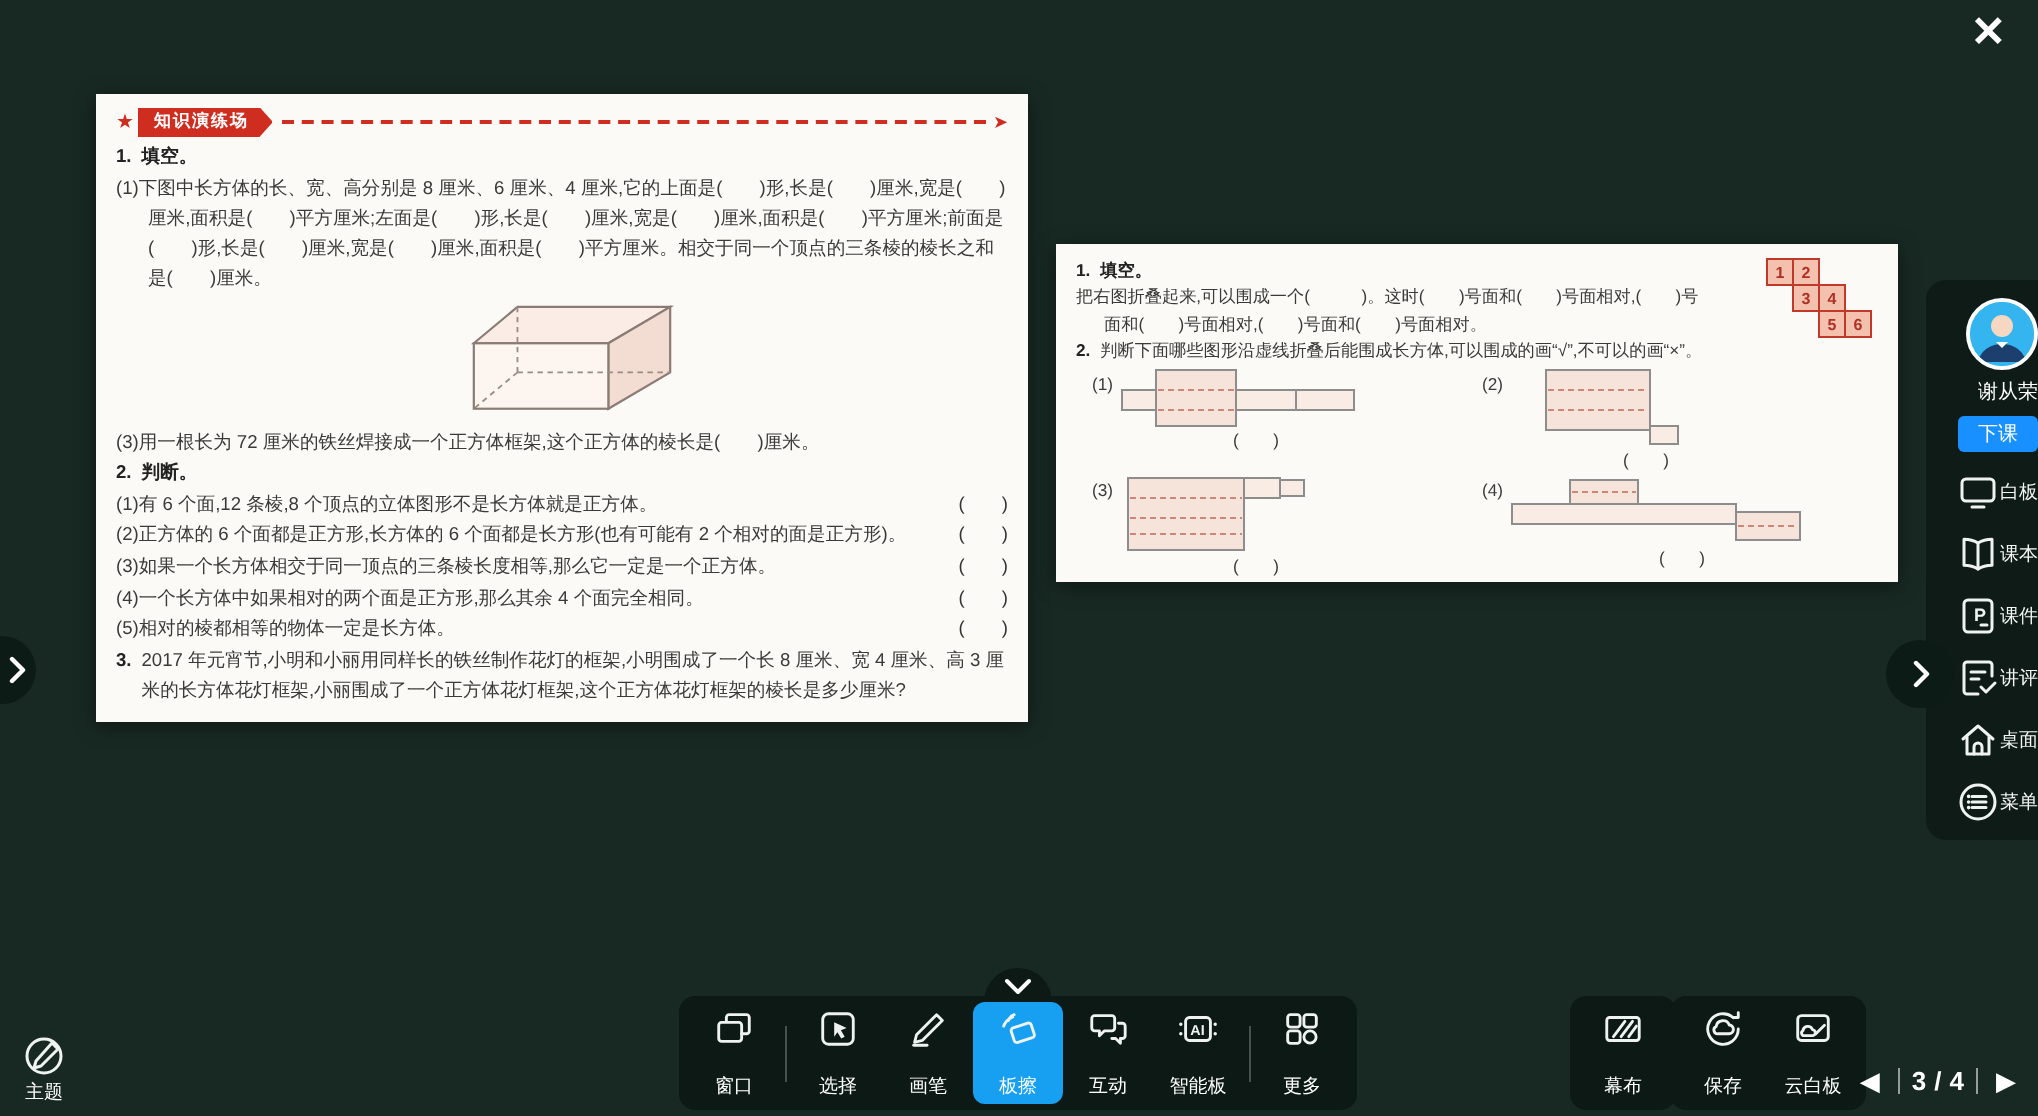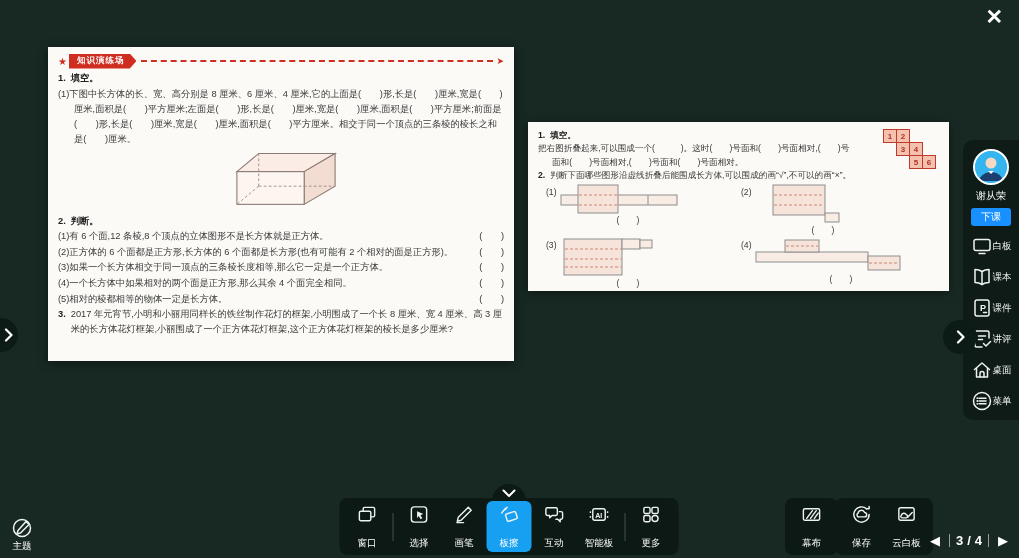--- a/index.html
+++ b/index.html
@@ -51,21 +51,21 @@
   .sq-5{left:26px;top:26px} .sq-6{left:39px;top:26px}
   .figs { display:grid; grid-template-columns:195px 195px; margin-left:8px; margin-top:1px; }
   .fig { display:flex; flex-direction:column; }
   .figrow { display:flex; align-items:flex-start; }
   .flabel { margin-right:3px; margin-top:2px; }
   .fbr { text-align:center; width:120px; margin-left:22px; }
 
   
   .sidebar { position:absolute; right:0; top:140px; width:56px;
     background:rgba(8,17,13,.55); border-radius:10px 0 0 10px;
-    display:flex; flex-direction:column; align-items:center; padding:9px 0 8px; }
+    display:flex; flex-direction:column; align-items:flex-end; padding:9px 0 8px; }
   .avatar { width:36px; height:36px; border-radius:50%; border:2px solid #fff;
     overflow:hidden; background:#35b5f0; cursor:pointer; }
   .user-name { font-size:10px; margin-top:4px; color:#fff; }
   .end-class { margin-top:5px; background:#1890ff; color:#fff; border:none; border-radius:3px;
     font-size:10px; padding:2px 10px; cursor:pointer; }
   .side-item { display:flex; flex-direction:row; align-items:center; margin-top:9px;
     cursor:pointer; }
   .side-item .lbl { font-size:9.5px; margin-top:1px; color:#f2f5f4; }
   .icon-svg { stroke:#eef3f1; fill:none; stroke-width:1.5; stroke-linecap:round; stroke-linejoin:round; }
 
@@ -121,20 +121,21 @@
     </p>
     <p class="sub">(1)下图中长方体的长、宽、高分别是 8 厘米、6 厘米、4 厘米,它的上面是(　　)形,长是(　　)厘米,宽是(　　)厘米,面积是(　　)平方厘米;左面是(　　)形,长是(　　)厘米,宽是(　　)厘米,面积是(　　)平方厘米;前面是(　　)形,长是(　　)厘米,宽是(　　)厘米,面积是(　　)平方厘米。相交于同一个顶点的三条棱的棱长之和是(　　)厘米。</p>
     <div class="cuboid-wrap">
       <svg width="112" height="60" viewBox="0 0 120 66">
         <polygon points="6,26 30,6 114,6 80,26" fill="#fbece5" stroke="#8a7b74" stroke-width="1.2"></polygon>
         <polygon points="80,26 114,6 114,42 80,62" fill="#f3dcd2" stroke="#8a7b74" stroke-width="1.2"></polygon>
         <rect x="6" y="26" width="74" height="36" fill="#fdf5f0" stroke="#8a7b74" stroke-width="1.2"></rect>
         <path d="M30 6 L30 42 M30 42 L114 42 M30 42 L6 62" fill="none" stroke="#9a8b84" stroke-width="1" stroke-dasharray="3,2.5"></path>
       </svg>
     </div>
+    <p class="sub">(3)用一根长为 72 厘米的铁丝焊接成一个正方体框架,这个正方体的棱长是(　　)厘米。</p>
     <p class="sec">
       <b>2.</b>
       <span class="t">判断。</span>
     </p>
     <p class="judge">
       <span class="jt">(1)有 6 个面,12 条棱,8 个顶点的立体图形不是长方体就是正方体。</span>
       <span class="jb">(　　)</span>
     </p>
     <p class="judge">
       <span class="jt">(2)正方体的 6 个面都是正方形,长方体的 6 个面都是长方形(也有可能有 2 个相对的面是正方形)。</span>

